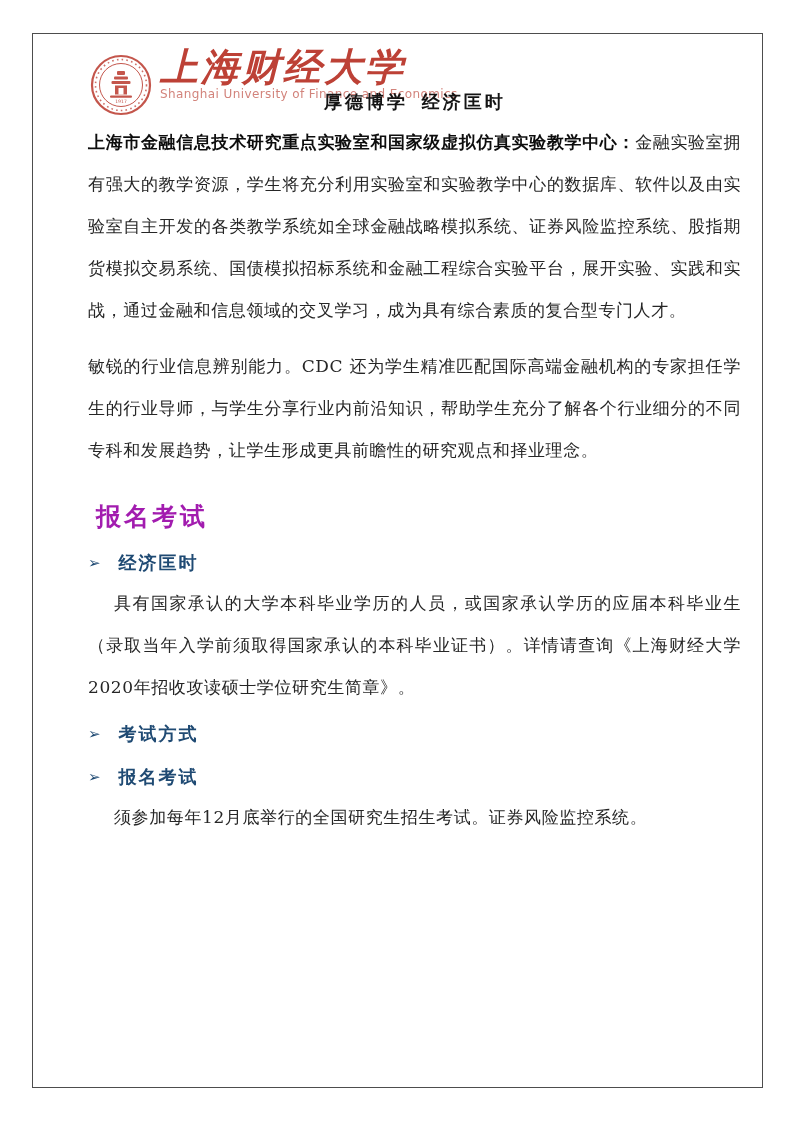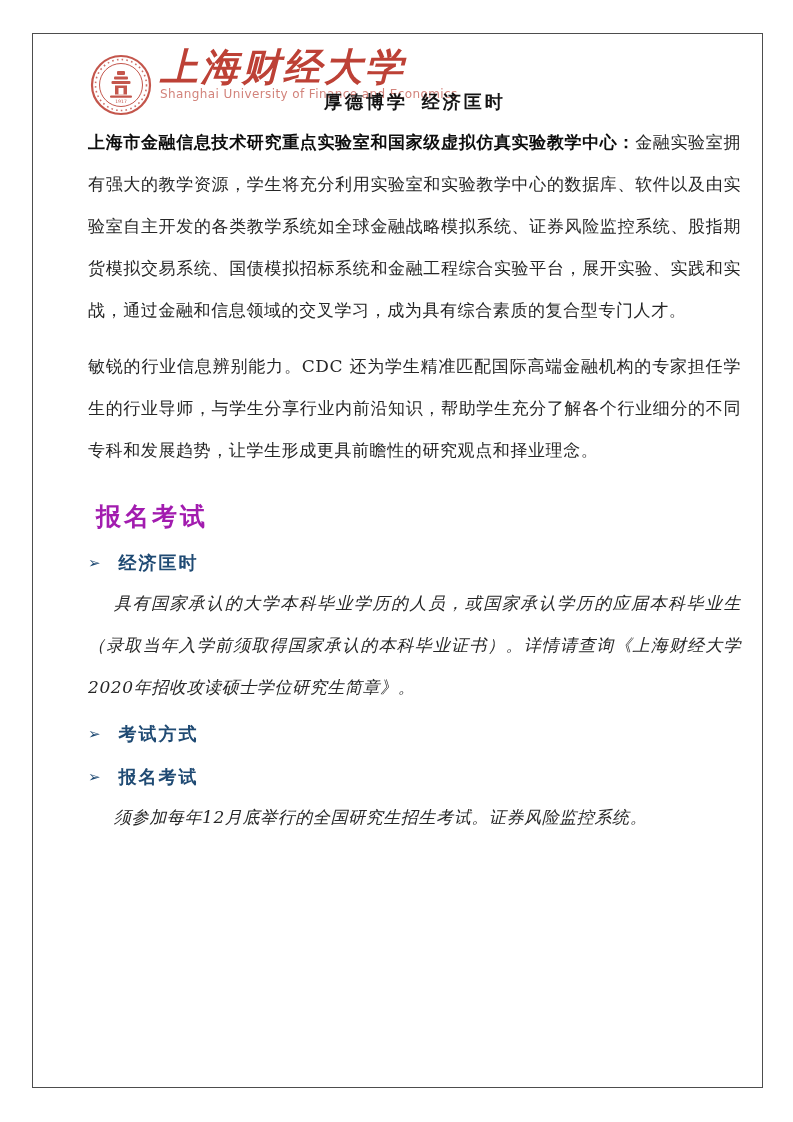--- a/index.html
+++ b/index.html
@@ -82,21 +82,21 @@
     font-weight:700;
     font-size:18px;
     letter-spacing:2px;
   }
   .bullet-arrow {
     font-size:15px;
     margin-right:18px;
     font-family:"DejaVu Sans","Liberation Sans",sans-serif;
     letter-spacing:0;
   }
-  .sub-par { margin-top:2px;font-style:italic; }
+  .sub-par { margin-top:2px; }
 </style>
 </head>
 <body>
 
 <div class="page-border"></div>
 
 <div class="content">
 
   <div class="header">
     <div class="seal-wrap">

